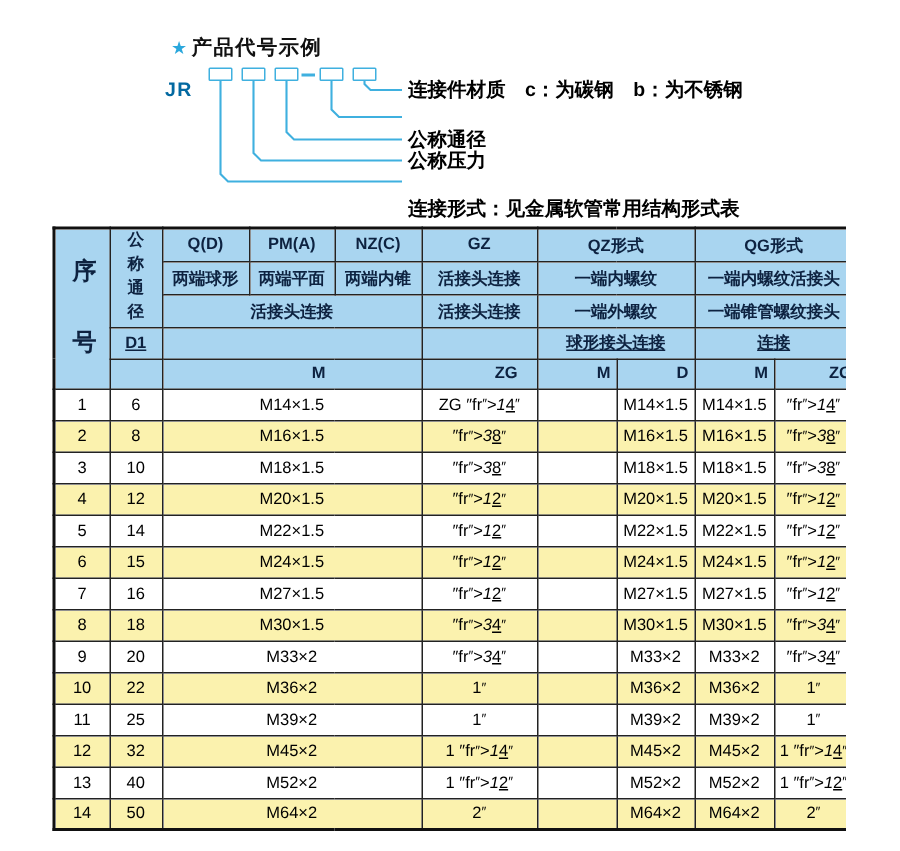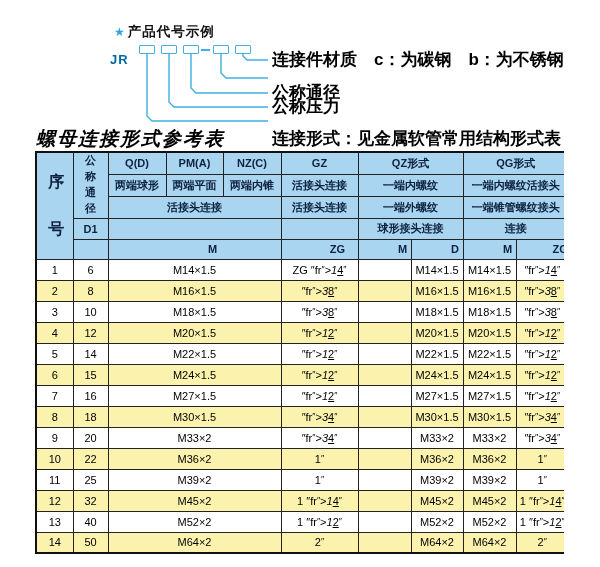--- a/index.html
+++ b/index.html
@@ -10,38 +10,38 @@
   }
 
   
   #diagram { position:absolute; left:0; top:0; width:600px; height:130px; }
   #diagram svg { position:absolute; left:0; top:0; pointer-events:none; }
   .dg-title { position:absolute; left:114px; top:23px; font-size:13.5px; font-weight:bold; color:#111; letter-spacing:1px;}
   .dg-star { color:#2aa7dc; font-size:12px; margin-right:2px; font-weight:normal;}
   .dg-code { position:absolute; left:110px; top:52px; font-size:13px; font-weight:bold; color:#0369a1; letter-spacing:1px;}
   .code-box { position:absolute; top:45px; width:16px; height:9px; border:1.5px solid #3fb0df; background:#fff; border-radius:1px;}
   .code-dash { position:absolute; top:49px; width:9px; height:2px; background:#3fb0df; }
-  .dg-label { position:absolute; left:272px; height:16px; font-size:17px; font-weight:bold; color:#000; white-space:nowrap; line-height:16px;}
+  .dg-label { position:absolute; left:272px; height:16px; font-size:13px; font-weight:bold; color:#000; white-space:nowrap; line-height:16px;}
 
   
   .tbl-title {
     position:absolute; left:36px; top:126px;
     font-family:"DejaVu Serif", serif; font-style:italic; font-weight:bold;
     font-size:19px; color:#000; letter-spacing:2px;
   }
 
   
   #tblwrap { position:absolute; left:35px; top:151px; }
   table { border-collapse:collapse; table-layout:fixed; width:533px; border:2px solid #111; }
   th, td { border:1px solid #222; text-align:center; vertical-align:middle; padding:0; overflow:hidden; }
   thead th { background:#a9d5f0; color:#0d2240; font-weight:bold; font-size:11px; }
   thead tr:nth-child(1) th { height:22px; }
   thead tr:nth-child(2) th { height:22px; }
   thead tr:nth-child(3) th { height:22px; }
-  thead tr:nth-child(4) th { height:21px; }
+  thead tr:nth-child(4) th { height:21px;text-decoration:underline; }
   thead tr:nth-child(5) th { height:20px;padding-left:36px; }
   tbody td { font-size:11px; color:#000; height:21px; background:#fff; }
   tbody tr.alt td { background:#fbf2ae; }
   .vh { margin:0 auto; word-break:break-all; white-space:normal; }
   .vh-seq { width:13px; font-size:16px; line-height:2.9; }
   .vh-dia { width:12px; font-size:11px; line-height:1.45; font-weight:bold; }
   .in { font-size:9px; vertical-align:top; }
 </style>
 </head>
 <body>
@@ -65,21 +65,20 @@
     <div class="code-box" style="left:183px"></div>
     <div class="code-dash" style="left:201px"></div>
     <div class="code-box" style="left:213px"></div>
     <div class="code-box" style="left:235px"></div>
     <div class="dg-label" style="top:52px">连接件材质　c：为碳钢　b：为不锈钢</div>
     <div class="dg-label" style="top:85px">公称通径</div>
     <div class="dg-label" style="top:99px">公称压力</div>
     <div class="dg-label" style="top:131px">连接形式：见金属软管常用结构形式表</div>
   </div>
 
-  <div class="tbl-title">螺母连接形式参考表</div>
 
   <div id="tblwrap">
     <table>
       <colgroup>
         <col style="width:37px">
           <col style="width:35px">
           <col style="width:58px">
           <col style="width:57px">
         <col style="width:58px">
           <col style="width:77px">

